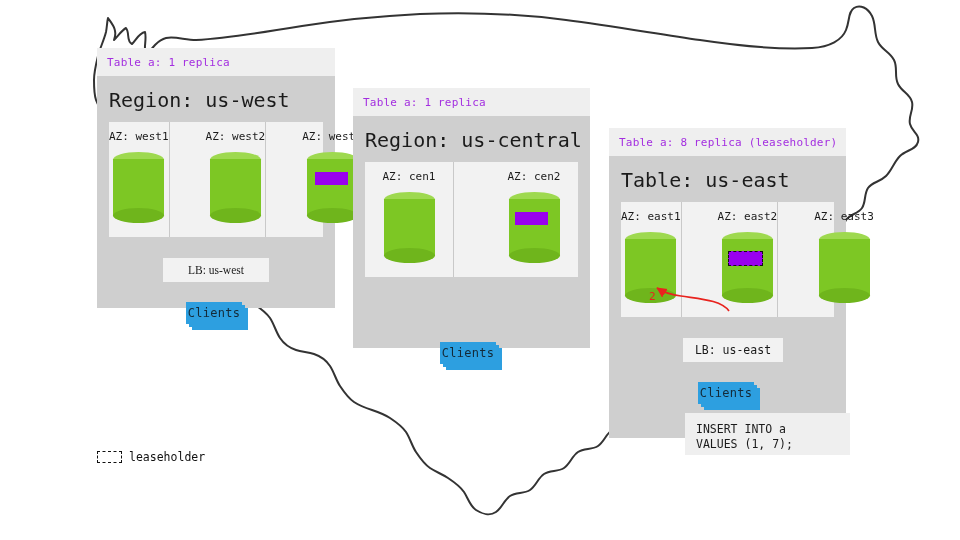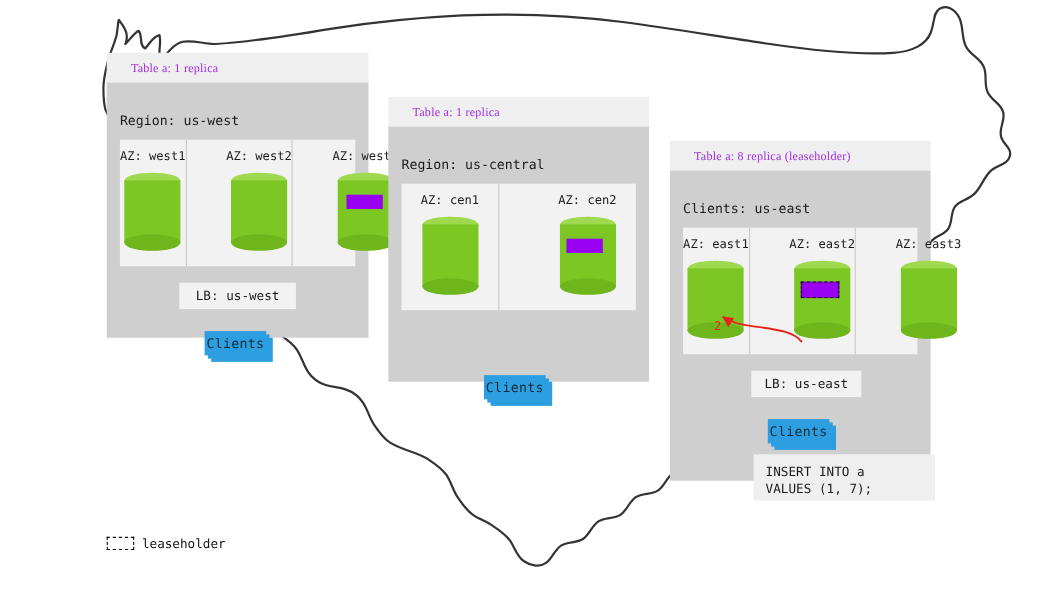--- a/index.html
+++ b/index.html
@@ -13,34 +13,33 @@
   
   .map{position:absolute;left:0;top:0;width:960px;height:540px;}
 
   
   .panel{position:absolute;}
   .panel-head{
     background:#efefef;
     color:#a32ee0;
     font-size:11px;
     letter-spacing:.2px;
-    padding:8px 10px 7px 22px;
+    padding:8px 10px 7px 10px;
     box-sizing:border-box;
     white-space:nowrap;
-    font-family:Liberation Serif, serif;
   }
   .panel-body{
     background:#cfcfcf;
     box-sizing:border-box;
     position:relative;
   }
   .region-title{
     color:#1b1b1b;
-    font-size:12px;
-    padding:28px 0 10px 12px;
+    font-size:20px;
+    padding:12px 0 10px 12px;
     white-space:nowrap;
   }
   .az-row{
     display:flex;
     background:#f2f2f2;
     margin:0 12px;
     box-sizing:border-box;
   }
   .az{
     flex:1 1 0;
@@ -106,21 +105,21 @@
   }
 
   
   .sqlbox{
     position:absolute;background:#efefef;color:#1b1b1b;
     font-size:11.5px;line-height:15px;
     padding:9px 11px;box-sizing:border-box;white-space:pre;
   }
 
   
-  .legend{position:absolute;display:flex;align-items:center;margin-top:37px;}
+  .legend{position:absolute;display:flex;align-items:center;}
   .legend .swatch{
     width:25px;height:12px;border:1.6px dashed #111;box-sizing:border-box;
     background:transparent;
   }
   .legend .ltext{
     font-size:11.5px;color:#111;margin-left:7px;white-space:nowrap;
     font-family:"DejaVu Sans Mono","Liberation Mono",monospace;
   }
 
   
@@ -206,21 +205,21 @@
           <div class="az-label">AZ: west3</div>
           <div class="cyl" style="width:51px;height:75px;">
             <div class="top"></div>
             <div class="body"></div>
             <div class="bot"></div>
             <div class="replica" style="left:8px;top:20px;width:33px;height:13px;"></div>
           </div>
         </div>
       </div>
 
-      <div class="lb" style="left:66px;top:182px;width:106px;height:24px;">LB: us-west</div>
+      <div class="lb" style="left:66px;top:182px;width:106px;height:24px;font-family:Liberation Serif, serif;">LB: us-west</div>
 
       <div class="clients" style="left:89px;top:226px;width:62px;height:28px;">
         <div class="sheet s3" style="width:56px;height:22px;"></div>
         <div class="sheet s2" style="width:56px;height:22px;"></div>
         <div class="sheet s1" style="width:56px;height:22px;">Clients</div>
       </div>
     </div>
   </div>
 
   <div class="panel" style="left:353px;top:88px;width:237px;">
@@ -253,21 +252,21 @@
         <div class="sheet s3" style="width:56px;height:22px;"></div>
         <div class="sheet s2" style="width:56px;height:22px;"></div>
         <div class="sheet s1" style="width:56px;height:22px;">Clients</div>
       </div>
     </div>
   </div>
 
   <div class="panel" style="left:609px;top:128px;width:237px;">
     <div class="panel-head">Table a: 8 replica (leaseholder)</div>
     <div class="panel-body" style="height:282px;">
-      <div class="region-title">Clients: us-east</div>
+      <div class="region-title">Table: us-east</div>
 
       <div class="az-row" style="height:115px;">
         <div class="az">
           <div class="az-label">AZ: east1</div>
           <div class="cyl" style="width:51px;height:75px;">
             <div class="top"></div>
             <div class="body"></div>
             <div class="bot"></div>
           </div>
         </div>

